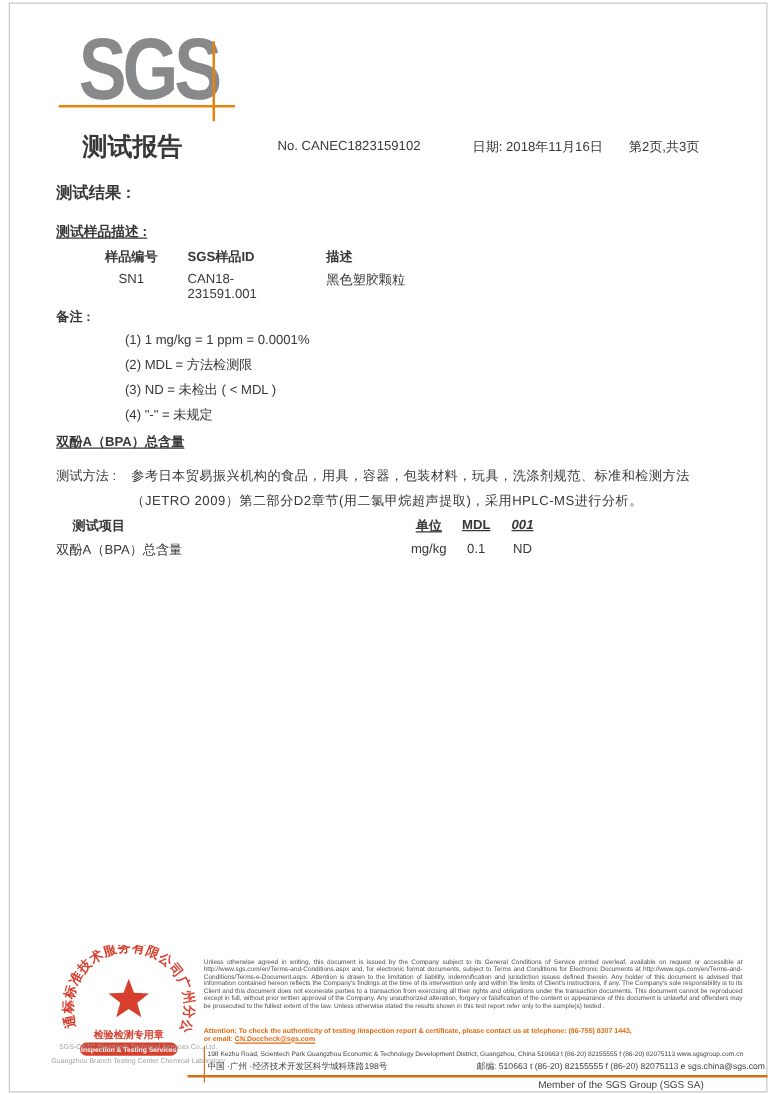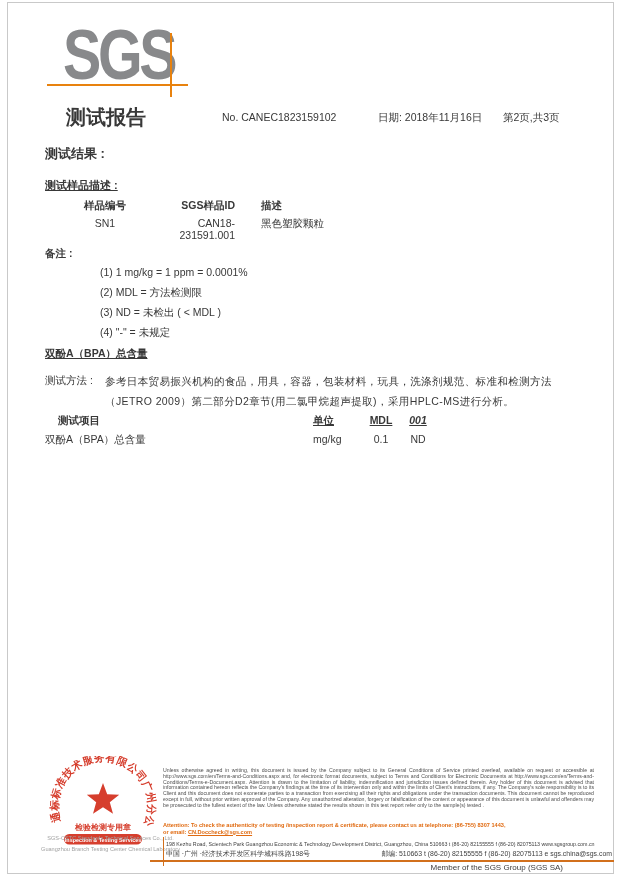--- a/index.html
+++ b/index.html
@@ -23,39 +23,39 @@
   .rpt-pages { position:absolute; left:503px; top:111px; font-size:10.5px; }
 
   .results-label { position:absolute; left:45px; top:145px; font-size:13px; font-weight:bold; }
 
   .sample-title { position:absolute; left:45px; top:178px; font-size:11px; font-weight:bold;
                   text-decoration:underline; }
   .sample-header, .sample-row { position:absolute; left:60px; display:flex; font-size:10.5px; }
   .sample-header { top:199px; font-weight:bold; }
   .sample-row { top:217px; }
   .s-col1 { width:90px; text-align:center; }
-  .s-col2 { width:85px; text-align:right; }
+  .s-col2 { width:85px; text-align:left; }
   .s-col3 { margin-left:26px; text-align:left; }
 
   .notes-label { position:absolute; left:45px; top:247px; font-size:10.5px; font-weight:bold; }
   .notes-list  { position:absolute; left:100px; top:262px; font-size:10.5px; }
   .notes-list div { height:20px; line-height:20px; }
 
   .bpa-title { position:absolute; left:45px; top:347px; font-size:10.5px; font-weight:bold;
                text-decoration:underline; }
   .method-label { position:absolute; left:45px; top:374px; font-size:10.5px; }
   .method-text  { position:absolute; left:105px; top:372px; width:462px; font-size:10.5px;
                   line-height:19.5px; letter-spacing:0.4px; }
 
   .rt-row { position:absolute; left:45px; width:530px; height:14px; font-size:10.5px; }
   .rt-header { top:414px; }
   .rt-data   { top:433px; }
   .rt-item-h { position:absolute; left:13px; font-weight:bold; }
   .rt-item   { position:absolute; left:0; }
-  .rt-unit { position:absolute; left:268px; width:60px; text-align:left; }
+  .rt-unit { position:absolute; left:268px; width:60px; text-align:center; }
   .rt-mdl  { position:absolute; left:306px; width:60px; text-align:center; }
   .rt-val  { position:absolute; left:343px; width:60px; text-align:center; }
   .rt-header .rt-unit, .rt-header .rt-mdl, .rt-header .rt-val { text-decoration:underline; font-weight:bold; }
   .rt-header .rt-val { font-style:italic; }
 
   
   .stamp-svg { position:absolute; left:46px; top:756px; width:114px; height:110px; opacity:0.93; }
   .company-gray { position:absolute; left:38px; top:833px; width:145px; text-align:center;
                   font-size:5.6px; line-height:11px; color:#a2a2a2; }
   .legal { position:absolute; left:163px; top:768px; width:431px; font-size:5.2px;

